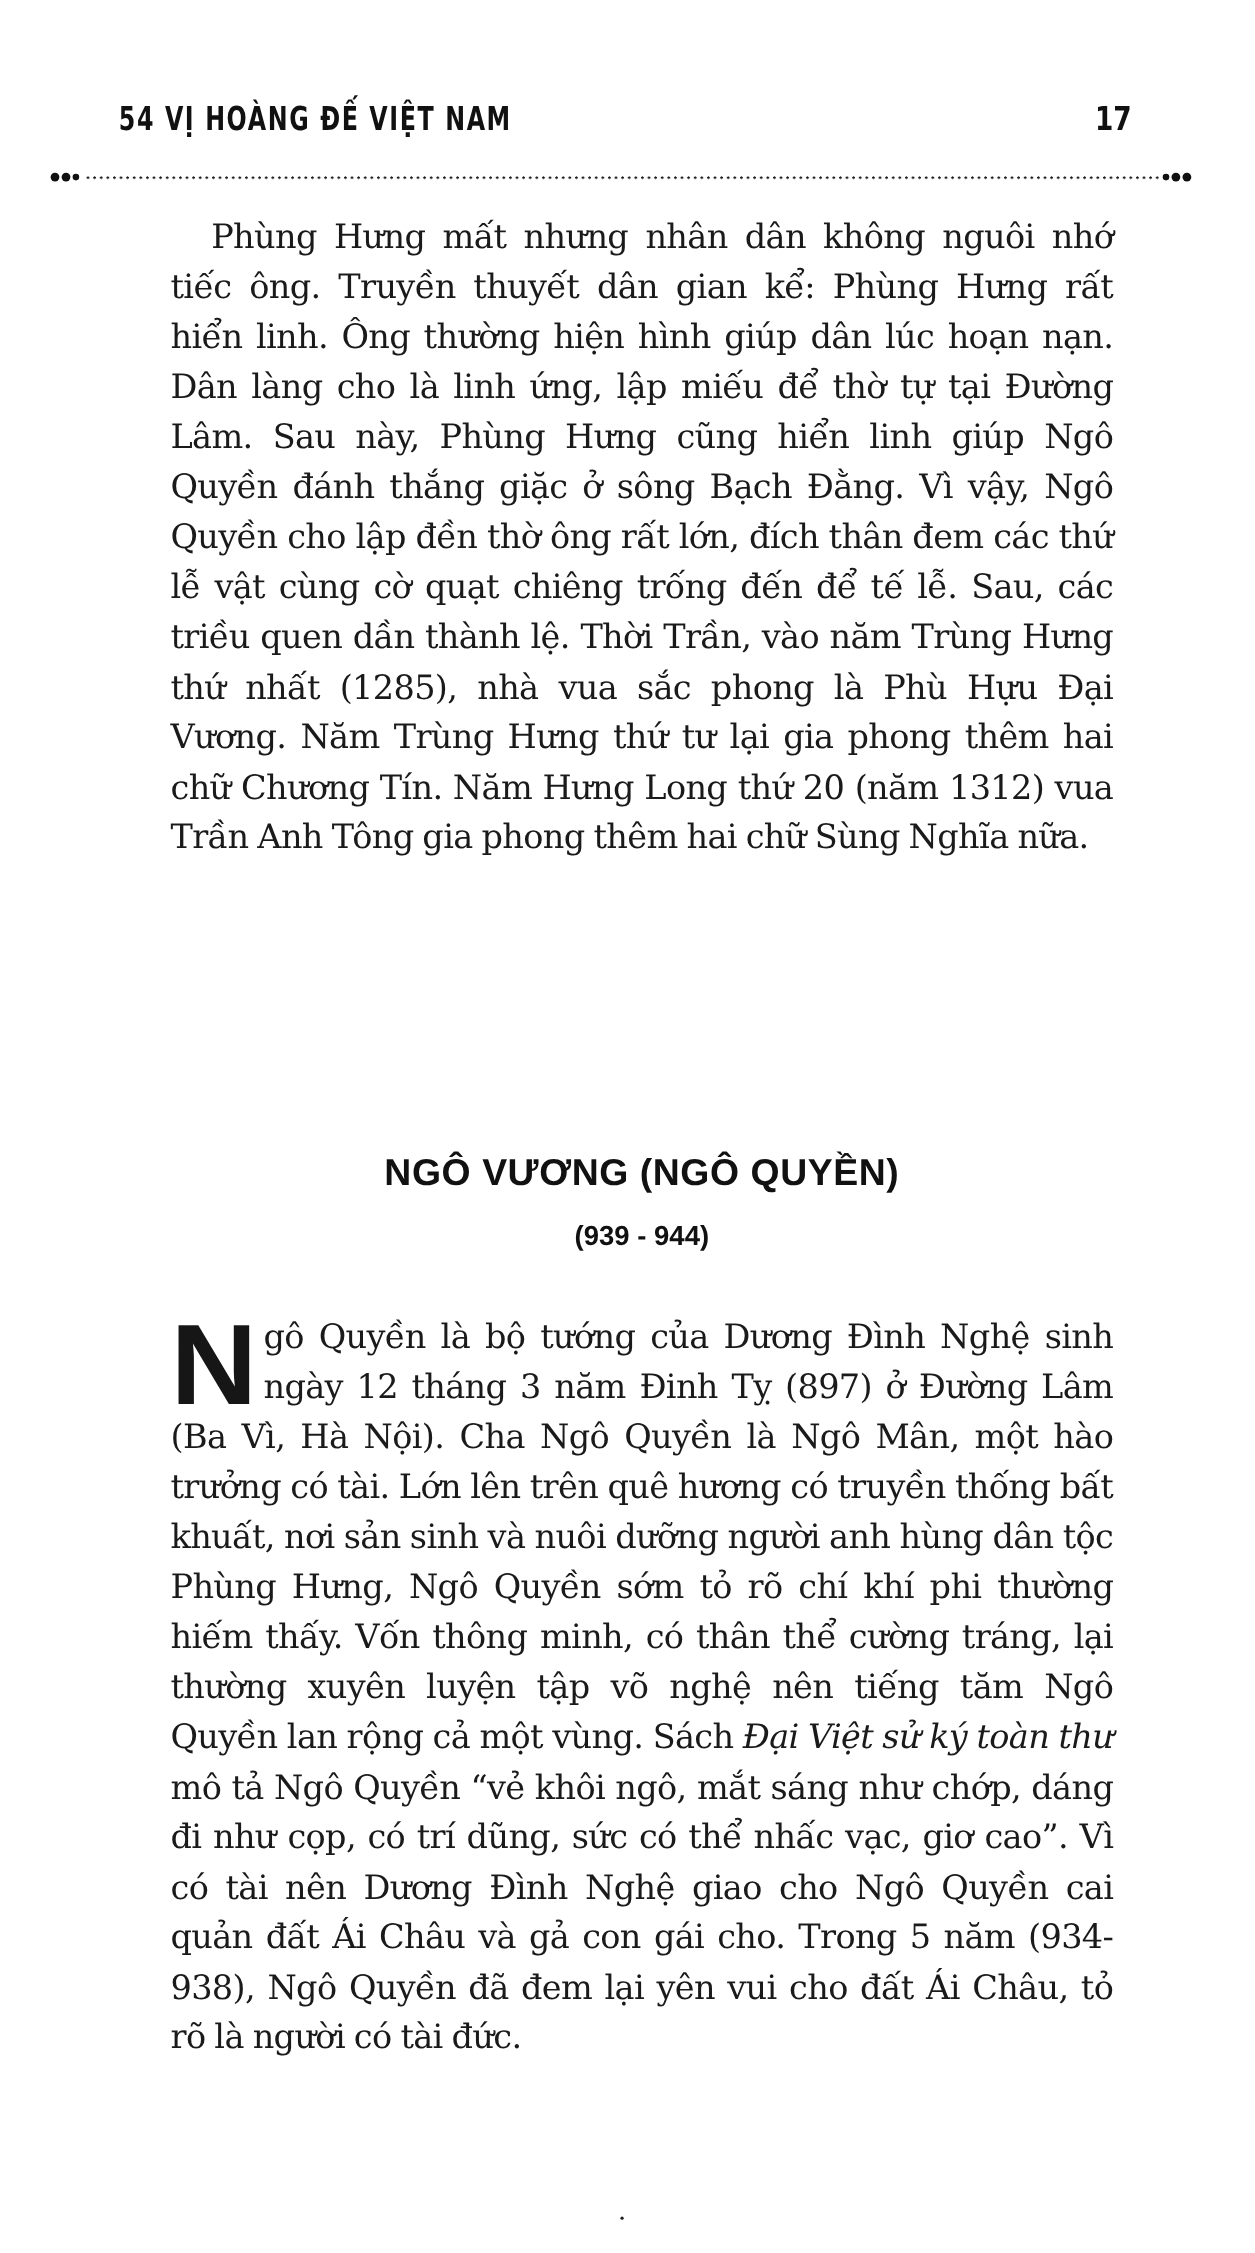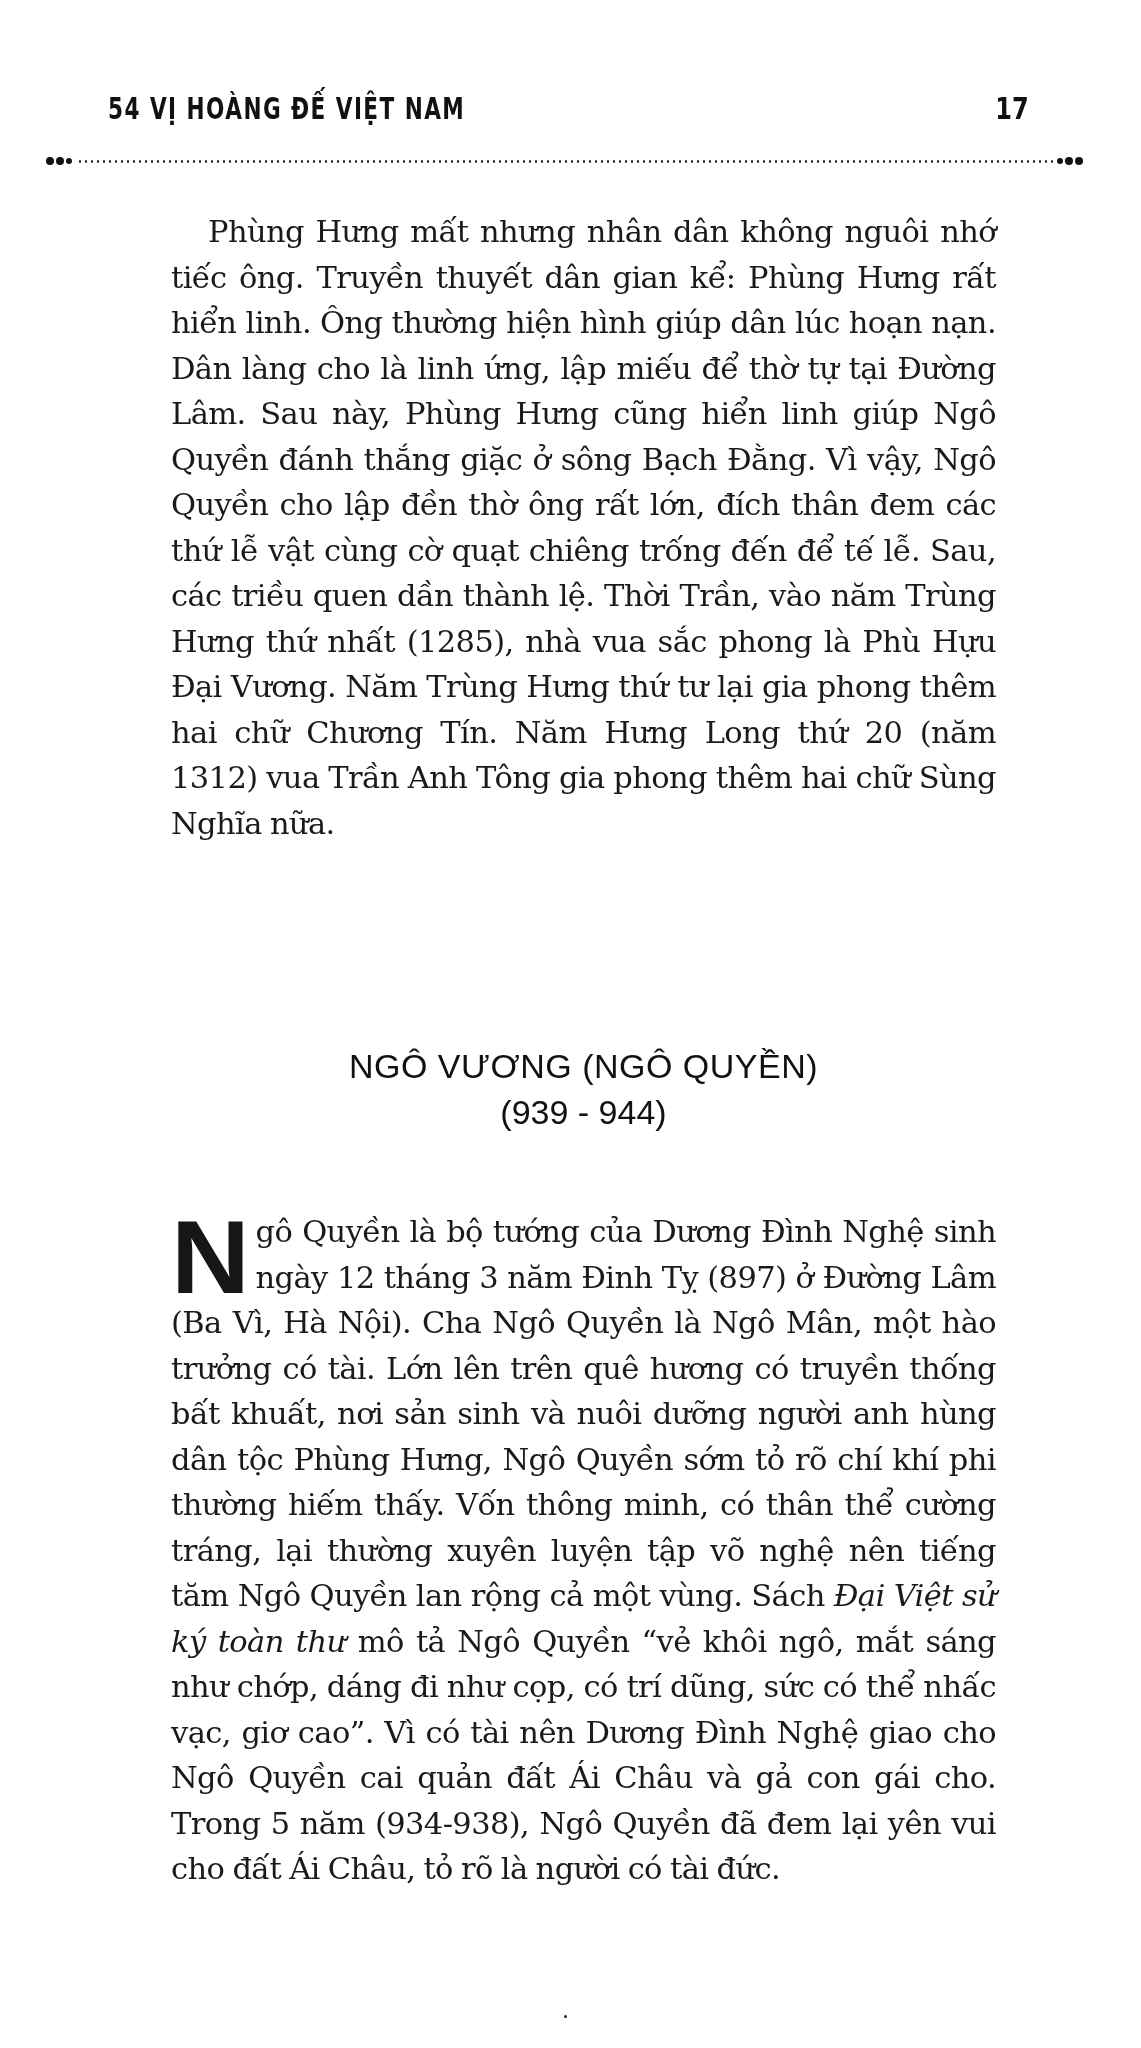--- a/index.html
+++ b/index.html
@@ -69,47 +69,47 @@
       position: absolute;
       left: 155px;
       width: 857px;
       font-size: 30.5px;
       line-height: 45.5px;
       text-align: justify;
       letter-spacing: -0.6px;
       word-spacing: -1px;
     }
     .body-text p {
-      margin: 16px;
+      margin: 0;
     }
     .para-1 {
       top: 193px;
     }
     .para-1 p {
       text-indent: 37px;
     }
     .section-heading {
       position: absolute;
       left: 155px;
       width: 857px;
       top: 1043px;
       text-align: center;
       font-family: "Liberation Sans", "DejaVu Sans", sans-serif;
-      font-weight: normal;
+      font-weight: bold;
       color: #111;
     }
     .section-title {
       font-size: 34px;
       line-height: 46px;
       letter-spacing: 0.5px;
     }
     .section-years {
-      font-size: 34px;
+      font-size: 25px;
       line-height: 46px;
-      margin-top: 0;
+      margin-top: 12px;
     }
     .para-2 {
       top: 1193px;
     }
     .drop-cap {
       float: left;
       font-family: "Liberation Sans", "DejaVu Sans", sans-serif;
       font-weight: bold;
       font-size: 104px;
       line-height: 80px;

